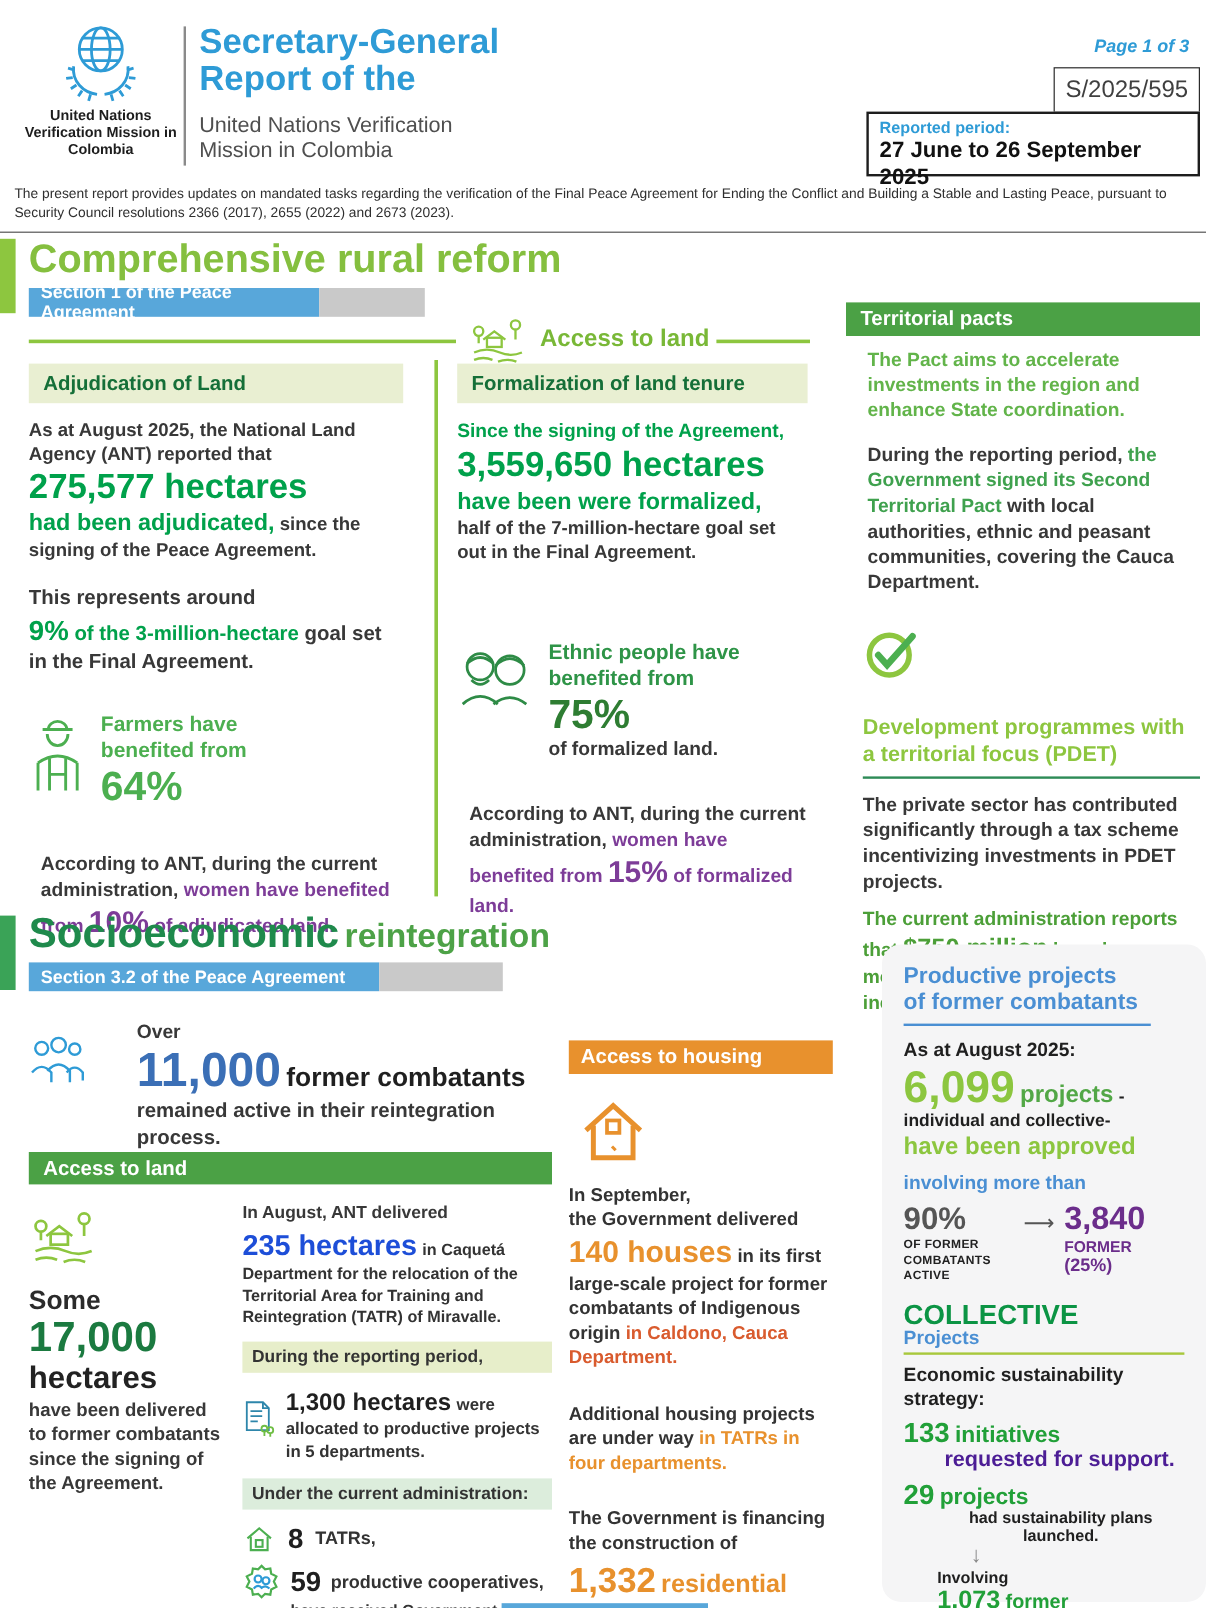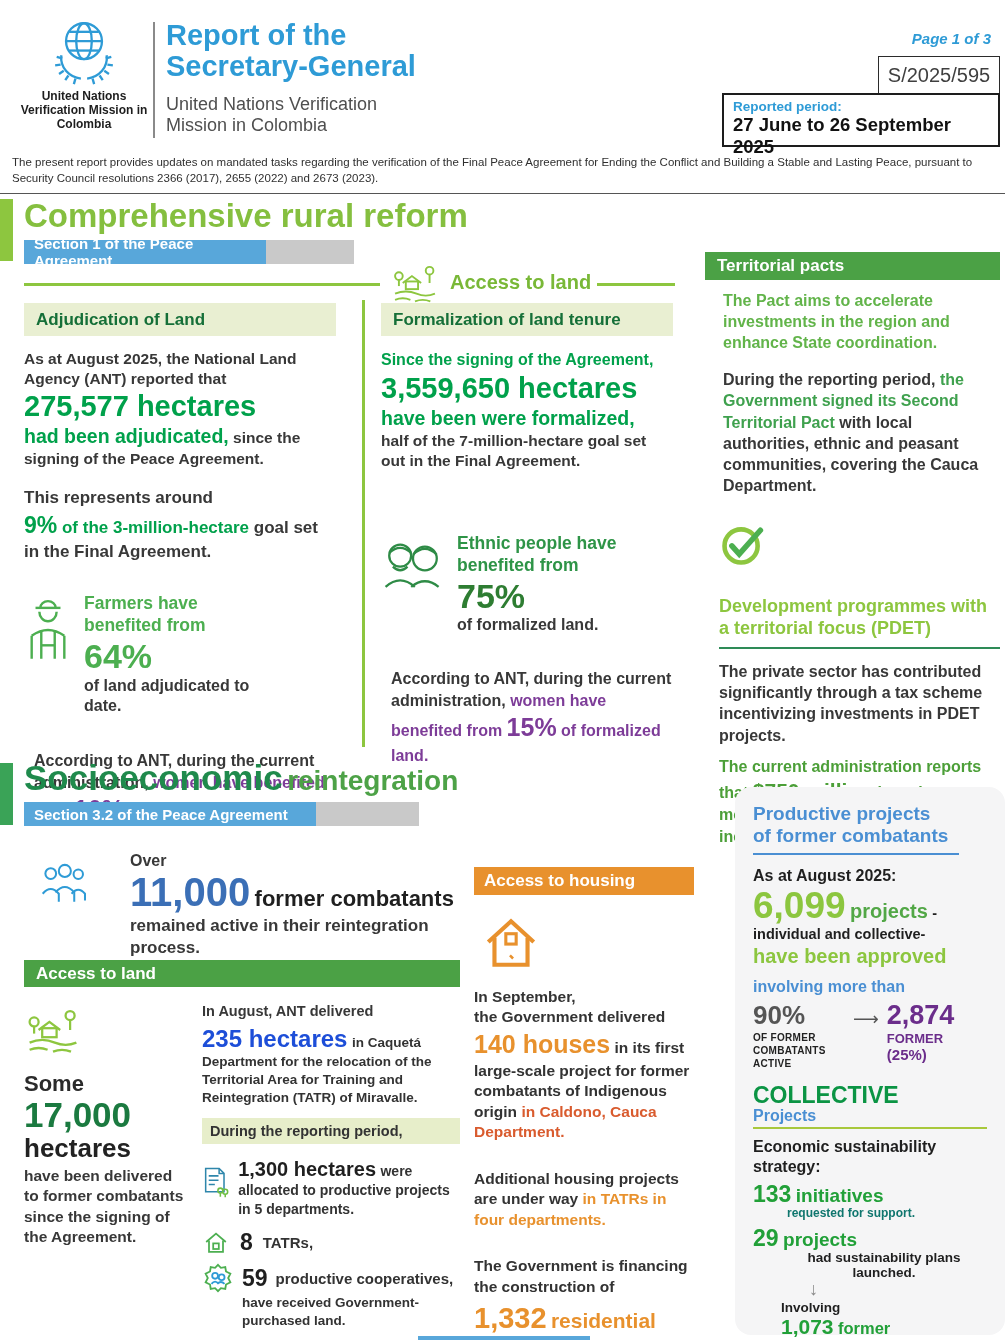--- a/index.html
+++ b/index.html
@@ -92,22 +92,22 @@
         <path d="M21,58 C19,74 31,86 46,88"></path>
         <path d="M79,58 C81,74 69,86 54,88"></path>
         <path d="M22,62 l-7,-2 M20,70 l-7,1 M24,78 l-6,4 M30,84 l-4,6 M39,88 l-2,7"></path>
         <path d="M78,62 l7,-2 M80,70 l7,1 M76,78 l6,4 M70,84 l4,6 M61,88 l2,7"></path>
       </g>
     </svg>
     <div class="logo-caption">United Nations Verification Mission in Colombia</div>
   </div>
   <div class="abs head-vline"></div>
   <div class="abs main-title">
+    <span style="display:block">Secretary-General</span>
     <span style="display:block">Report of the</span>
-    <span style="display:block">Secretary-General</span>
   </div>
   <div class="abs sub-title">
     <span style="display:block">United Nations Verification</span>
     <span style="display:block">Mission in Colombia</span>
   </div>
   <div class="abs page-ind">Page 1 of 3</div>
   <div class="abs doc-code">
     <span>S/2025/595</span>
   </div>
   <div class="abs period-box">
@@ -159,21 +159,20 @@
           <path d="M17,13 a8,7 0 0 1 16,0"></path>
           <path d="M16,17 a9,10 0 0 0 18,0"></path>
         <path d="M8,42 q17,-12 34,0"></path>
           <path d="M8,42 v24 M42,42 v24"></path>
           <path d="M18,38 v28 M32,38 v28"></path>
           <path d="M18,52 h14"></path>
       </svg>
       <div>
         <div class="t-mgreen b" style="font-size:17.5px;line-height:1.25;width:180px;">Farmers have benefited from</div>
         <div class="pct-huge t-mgreen">64%</div>
-        <div class="b t-dark" style="font-size:16px;line-height:1.25;width:170px;">of land adjudicated to date.</div>
       </div>
     </div>
     <div class="ant-p" style="margin-top:34px;">
       <span class="t-dark">According to ANT, during the current administration,</span>
       <span class="t-purple">women have benefited</span>
       <span class="t-purple" style="display:inline-block;margin-top:6px;">from</span>
       <span class="t-purple ant-pct">10%</span>
       <span class="t-purple">of adjudicated land.</span>
     </div>
   </div>
@@ -242,21 +241,21 @@
   <div class="abs accent-bar" style="left:0;top:763px;background:#3AA357;"></div>
   <div class="abs" style="left:24px;top:758px;">
     <span class="h1-socio-main">Socioeconomic</span>
     <span class="h1-socio-sub">reintegration</span>
   </div>
   <div class="abs secbar" style="left:24px;top:802px;">
     <div class="blue" style="width:282px;">Section 3.2 of the Peace Agreement</div>
     <div class="gray" style="width:103px;"></div>
   </div>
 
-  <div class="abs iconrow" style="left:40px;top:852px;width:430px;gap:43px;">
+  <div class="abs iconrow" style="left:24px;top:852px;width:430px;gap:43px;">
     <svg width="62" height="62" viewBox="0 0 70 60" fill="none" stroke="#2E9BD6" stroke-width="3">
       <circle cx="16" cy="16" r="8"></circle>
         <circle cx="37" cy="12" r="9"></circle>
         <circle cx="57" cy="17" r="7"></circle>
       <path d="M4,46 q12,-14 24,0 v12"></path>
         <path d="M23,44 q14,-16 28,0 v14"></path>
         <path d="M47,46 q10,-12 20,0 v10"></path>
     </svg>
     <div>
       <div class="b t-dark" style="font-size:16px;">Over</div>
@@ -304,20 +303,21 @@
             <circle cx="30" cy="40" r="4" stroke="#6FBE44"></circle>
               <circle cx="38" cy="42" r="4" stroke="#6FBE44"></circle>
             <path d="M30,44 v6 M38,46 v5" stroke="#6FBE44"></path>
           </svg>
           <div>
             <span class="b" style="font-size:20px;color:#1f1f1f;">1,300 hectares</span>
             <span class="small-p" style="font-size:14px;">were</span>
             <div class="small-p" style="font-size:14px;">allocated to productive projects in 5 departments.</div>
           </div>
         </div>
+        <div class="band band2" style="margin-top:14px;">Under the current administration:</div>
         <div style="display:flex;align-items:center;gap:10px;margin-top:10px;">
           <svg width="28" height="28" viewBox="0 0 40 40" fill="none" stroke="#4CAF50" stroke-width="2.5">
             <path d="M6,20 L20,8 34,20"></path>
               <path d="M10,18 v16 h20 v-16"></path>
               <rect x="16" y="22" width="8" height="8"></rect>
           </svg>
           <span class="b" style="font-size:23px;color:#1f1f1f;">8</span>
           <span class="b" style="font-size:15px;color:#333;">TATRs,</span>
         </div>
         <div style="display:flex;align-items:center;gap:8px;margin-top:6px;">
@@ -378,35 +378,35 @@
     </div>
     <div class="b t-lime" style="font-size:20px;margin-top:3px;">have been approved</div>
     <div class="b t-cblue" style="font-size:16px;margin-top:10px;">involving more than</div>
     <div style="display:flex;gap:8px;margin-top:4px;">
       <div>
         <div class="b" style="font-size:26px;color:#555;">90%</div>
         <div class="cap" style="width:92px;">OF FORMER COMBATANTS ACTIVE</div>
       </div>
       <div style="font-size:18px;color:#555;margin-top:8px;">⟶</div>
       <div>
-        <div class="b t-dpurple" style="font-size:27px;">2,874</div>
+        <div class="b t-dpurple" style="font-size:27px;">3,840</div>
         <div class="b t-dpurple" style="font-size:13px;">FORMER</div>
         <div class="b t-dpurple" style="font-size:15px;">(25%)</div>
       </div>
     </div>
     <div style="margin-top:14px;">
       <div class="b" style="font-size:23px;color:#0B9444;line-height:1;">COLLECTIVE</div>
       <div class="b t-cblue" style="font-size:16px;">Projects</div>
       <div class="rule-lime" style="margin-top:2px;"></div>
       <div class="b" style="font-size:16px;color:#1f1f1f;line-height:1.2;margin-top:8px;">Economic sustainability strategy:</div>
       <div style="margin-top:7px;line-height:1;">
         <span class="b t-cgreen" style="font-size:23px;">133</span>
         <span class="b t-cgreen" style="font-size:19px;">initiatives</span>
       </div>
-      <div class="b" style="font-size:12px;color:#0f766e;padding-left:34px;">requested for support.</div>
+      <div class="b" style="font-size:18px;color:#4c1d95;padding-left:34px;">requested for support.</div>
       <div style="margin-top:7px;line-height:1;">
         <span class="b t-cgreen" style="font-size:23px;">29</span>
         <span class="b t-cgreen" style="font-size:19px;">projects</span>
       </div>
       <div class="b" style="font-size:13.5px;color:#1f1f1f;padding-left:28px;text-align:center;">had sustainability plans launched.</div>
       <div style="font-size:18px;color:#888;padding-left:56px;line-height:1.1;">↓</div>
       <div class="b" style="font-size:13.5px;color:#1f1f1f;padding-left:28px;">Involving</div>
       <div style="padding-left:28px;line-height:1.1;">
         <span class="b t-cgreen" style="font-size:21px;">1,073</span>
         <span class="b t-cgreen" style="font-size:16.5px;">former combatants,</span>

